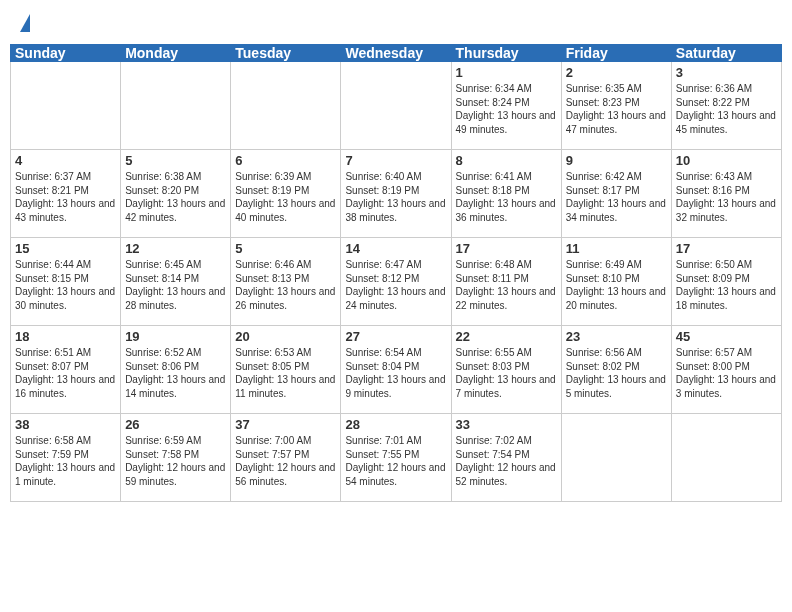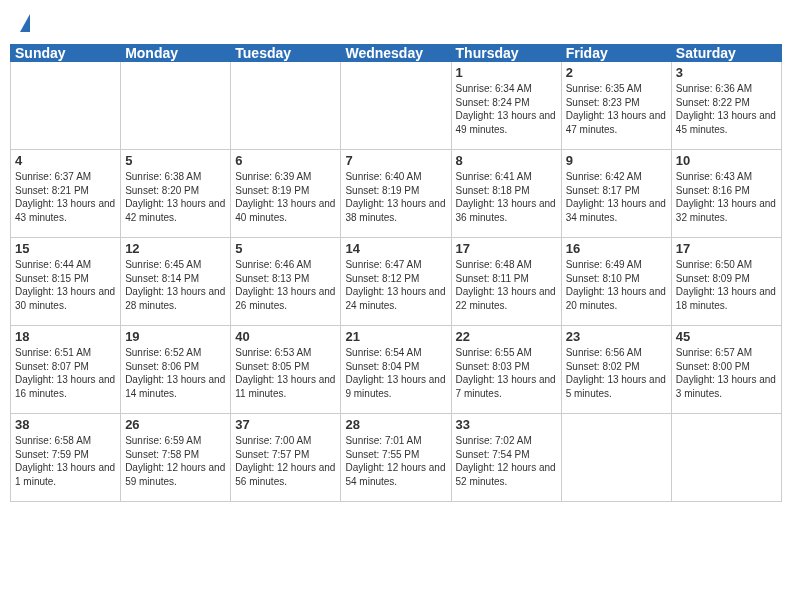--- a/index.html
+++ b/index.html
@@ -194,43 +194,43 @@
         </td>
         <td>
           <span class="day-number">14</span>
           <div class="day-info">Sunrise: 6:47 AM<br>Sunset: 8:12 PM<br>Daylight: 13 hours and 24 minutes.</div>
         </td>
         <td>
           <span class="day-number">17</span>
           <div class="day-info">Sunrise: 6:48 AM<br>Sunset: 8:11 PM<br>Daylight: 13 hours and 22 minutes.</div>
         </td>
         <td>
-          <span class="day-number">16</span>
+          <span class="day-number">11</span>
           <div class="day-info">Sunrise: 6:49 AM<br>Sunset: 8:10 PM<br>Daylight: 13 hours and 20 minutes.</div>
         </td>
         <td>
           <span class="day-number">17</span>
           <div class="day-info">Sunrise: 6:50 AM<br>Sunset: 8:09 PM<br>Daylight: 13 hours and 18 minutes.</div>
         </td>
       </tr>
       <tr class="week-row">
         <td>
           <span class="day-number">18</span>
           <div class="day-info">Sunrise: 6:51 AM<br>Sunset: 8:07 PM<br>Daylight: 13 hours and 16 minutes.</div>
         </td>
         <td>
           <span class="day-number">19</span>
           <div class="day-info">Sunrise: 6:52 AM<br>Sunset: 8:06 PM<br>Daylight: 13 hours and 14 minutes.</div>
         </td>
         <td>
-          <span class="day-number">40</span>
+          <span class="day-number">20</span>
           <div class="day-info">Sunrise: 6:53 AM<br>Sunset: 8:05 PM<br>Daylight: 13 hours and 11 minutes.</div>
         </td>
         <td>
-          <span class="day-number">21</span>
+          <span class="day-number">27</span>
           <div class="day-info">Sunrise: 6:54 AM<br>Sunset: 8:04 PM<br>Daylight: 13 hours and 9 minutes.</div>
         </td>
         <td>
           <span class="day-number">22</span>
           <div class="day-info">Sunrise: 6:55 AM<br>Sunset: 8:03 PM<br>Daylight: 13 hours and 7 minutes.</div>
         </td>
         <td>
           <span class="day-number">23</span>
           <div class="day-info">Sunrise: 6:56 AM<br>Sunset: 8:02 PM<br>Daylight: 13 hours and 5 minutes.</div>
         </td>

